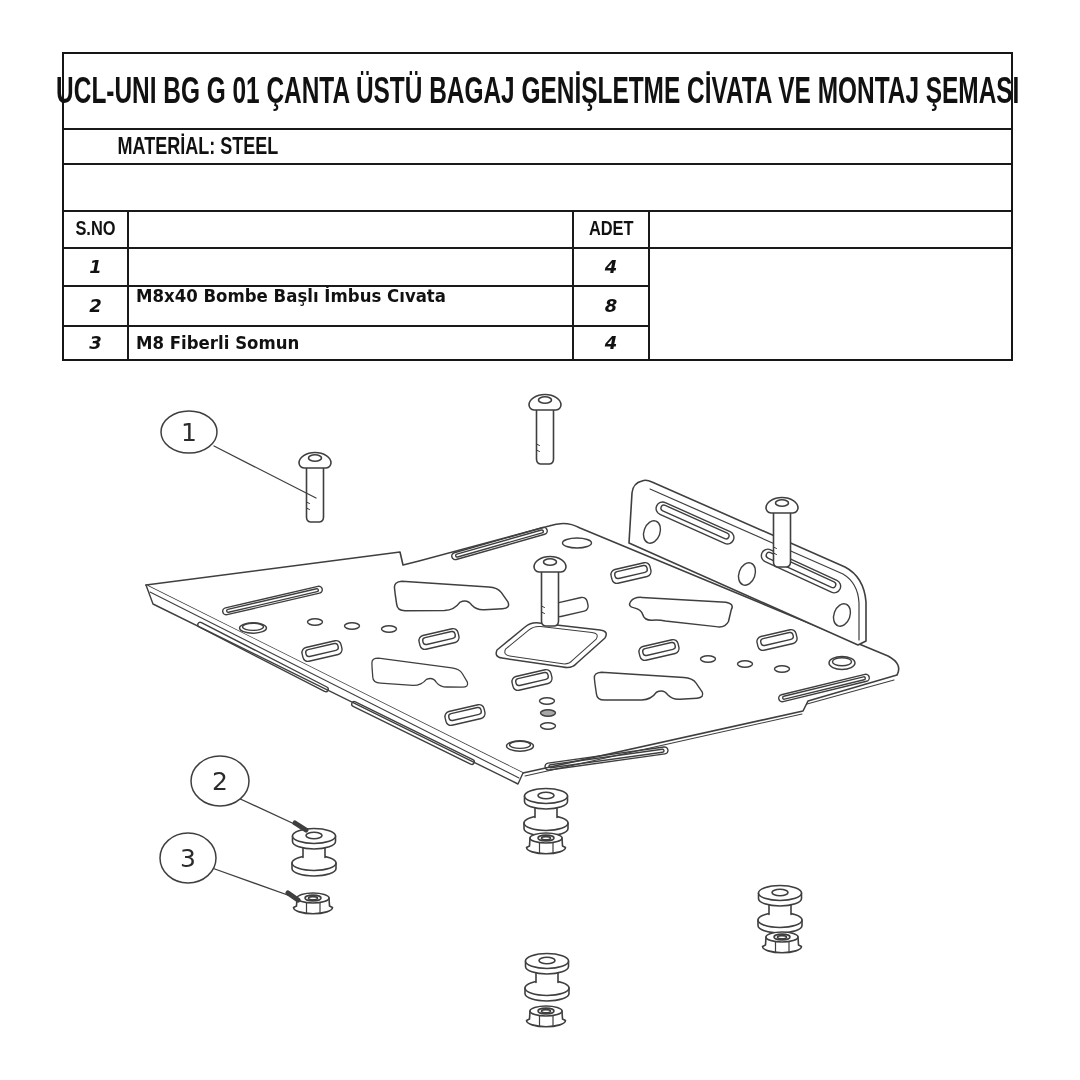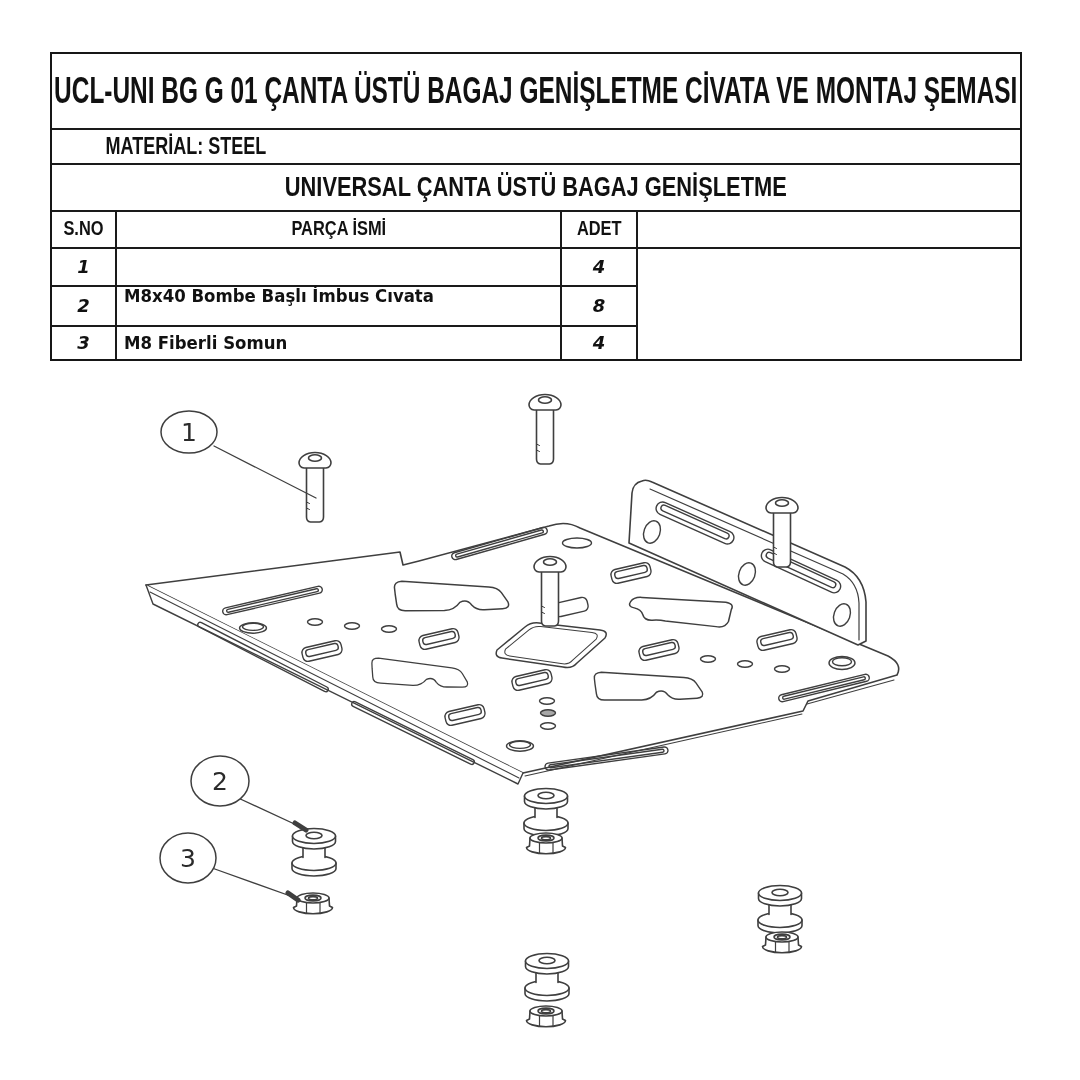--- a/index.html
+++ b/index.html
@@ -1,20 +1,20 @@
 <!DOCTYPE html>
 <html><head>
 <meta charset="utf-8">
 <style>
   html,body{margin:0;padding:0;background:#fff;}
   .page{position:relative;width:1080px;height:1080px;background:#ffffff;overflow:hidden;
         font-family:"Liberation Sans",sans-serif;color:#111;}
   
-  .tbl{position:absolute;left:50px;top:52px;width:947px;height:305px;
-       border:2.5px solid #161616;background:#fff;padding-left:21px;}
+  .tbl{position:absolute;left:62px;top:52px;width:947px;height:305px;
+       border:2.5px solid #161616;background:#fff;}
   .trow{position:absolute;left:0;right:0;display:flex;align-items:center;}
   .hline{position:absolute;left:0;height:2px;background:#1a1a1a;}
   .vline{position:absolute;width:2px;background:#1a1a1a;}
   .cond{display:inline-block;white-space:nowrap;font-weight:bold;}
   .t-title{font-size:37px;transform:scaleX(0.66);transform-origin:center;letter-spacing:0;}
   .t-material{font-size:24px;transform:scaleX(0.75);transform-origin:right center;}
   .t-subtitle{font-size:28px;transform:scaleX(0.78);transform-origin:center;}
   .t-head{font-size:20px;transform:scaleX(0.82);transform-origin:center;}
   .cell{position:absolute;top:0;bottom:0;display:flex;align-items:center;justify-content:center;}
   .cell.left{justify-content:flex-start;padding-left:7px;}
@@ -44,30 +44,24 @@
     <div class="vline" style="left:584px;top:156px;height:149px;"></div>
 
     <div class="trow" style="top:0;height:74px;justify-content:center;">
       <span class="cond t-title">UCL-UNI BG G 01 ÇANTA ÜSTÜ BAGAJ GENİŞLETME CİVATA VE MONTAJ ŞEMASI</span>
     </div>
 
     <div class="trow" style="top:74px;height:35px;justify-content:flex-start;padding-right:4px;">
       <span class="cond t-material">MATERİAL: STEEL</span>
     </div>
 
-    <div class="trow" style="top:109px;height:47px;justify-content:center;">
-      <span class="cond t-subtitle">UNIVERSAL ÇANTA ÜSTÜ BAGAJ GENİŞLETME</span>
-    </div>
 
     <div class="trow" style="top:156px;height:37px;">
       <div class="cell" style="left:0;width:63px;">
           <span class="cond t-head">S.NO</span>
-        </div>
-      <div class="cell" style="left:65px;width:443px;">
-          <span class="cond t-head">PARÇA İSMİ</span>
         </div>
       <div class="cell" style="left:510px;width:74px;">
           <span class="cond t-head">ADET</span>
         </div>
     </div>
 
     <div class="trow" style="top:193px;height:38px;">
       <div class="cell" style="left:0;width:63px;">
           <span class="pnum">1</span>
         </div>

